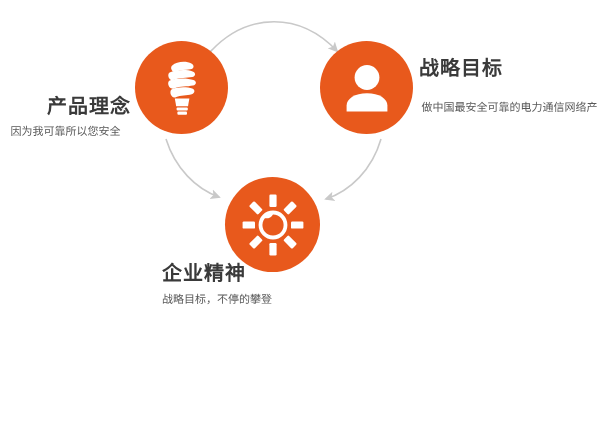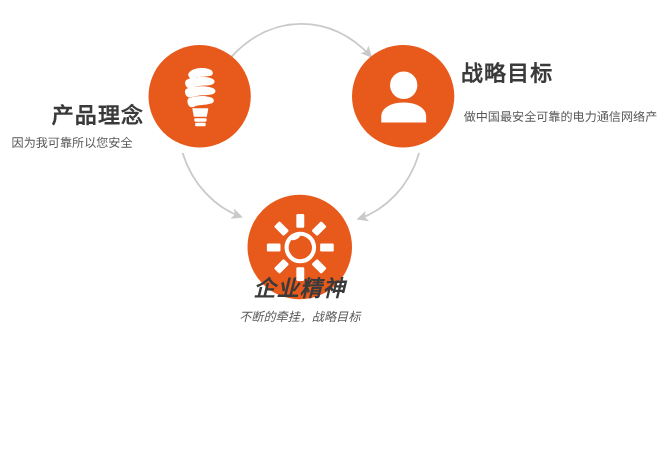--- a/index.html
+++ b/index.html
@@ -76,24 +76,22 @@
     top: 57px;
     width: 181px;
     text-align: left;
   }
   #text-strategy .block-title { font-size: 20px; }
   #text-strategy .block-desc  { font-size: 11px; margin-top: 19px; text-align: center; }
 
   
   #text-spirit {
     left: 162px;
-    top: 252px;
+    top: 262px;
     width: 221px;
-    text-align: center;
-    font-style: italic;
   }
   #text-spirit .block-title { font-size: 20px; }
   #text-spirit .block-desc  { font-size: 11px; margin-top: 6px; }
 </style>
 </head>
 <body>
 
 <div id="stage">
 
   <svg id="arrows" viewBox="0 0 600 429">
@@ -180,16 +178,16 @@
     <div class="block-desc">因为我可靠所以您安全</div>
   </div>
 
   <div id="text-strategy" class="text-block">
     <div class="block-title">战略目标</div>
     <div class="block-desc">做中国最安全可靠的电力通信网络产</div>
   </div>
 
   <div id="text-spirit" class="text-block">
     <div class="block-title">企业精神</div>
-    <div class="block-desc">不断的牵挂，战略目标</div>
+    <div class="block-desc">战略目标，不停的攀登</div>
   </div>
 
 </div>
 
 </body></html>

